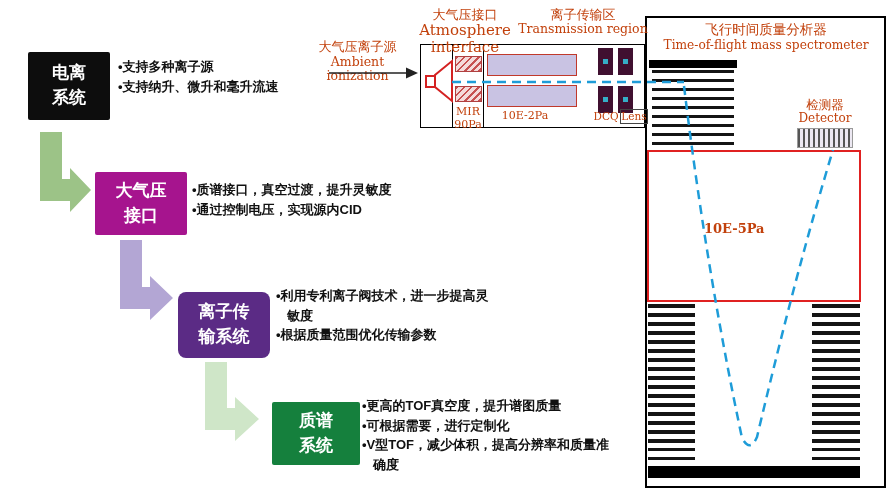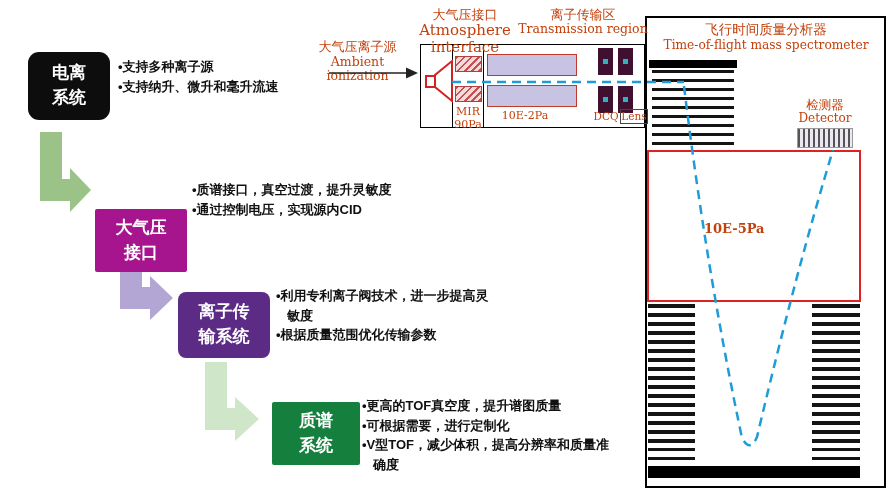--- a/index.html
+++ b/index.html
@@ -74,30 +74,30 @@
 <body>
 
 <div class="stage">
 
   <svg id="flow-arrows" class="layer" viewBox="0 0 893 504">
     <path d="M40 132 L62 132 L62 179 L70 179 L70 168 L91 190 L70 212 L70 201 L40 201 Z" fill="#9cc387"></path>
     <path d="M120 240 L142 240 L142 287 L150 287 L150 276 L173 298 L150 320 L150 309 L120 309 Z" fill="#b3a6d4"></path>
     <path d="M205 362 L227 362 L227 408 L235 408 L235 397 L259 419 L235 441 L235 430 L205 430 Z" fill="#cfe6c8"></path>
   </svg>
 
-  <div class="step-box s1" style="background-color: rgb(13, 13, 13); border-radius: 11px;">
+  <div class="step-box s1" style="background-color: rgb(13, 13, 13);">
     <span>电离
 系统</span>
   </div>
   <div class="bullets b1">
     <div class="bullet">•支持多种离子源</div>
     <div class="bullet">•支持纳升、微升和毫升流速</div>
   </div>
 
-  <div class="step-box s2" style="background-color: rgb(166, 20, 142); margin-top: 37px;">
+  <div class="step-box s2" style="background-color: rgb(166, 20, 142);">
     <span>大气压
 接口</span>
   </div>
   <div class="bullets b2">
     <div class="bullet">•质谱接口，真空过渡，提升灵敏度</div>
     <div class="bullet">•通过控制电压，实现源内CID</div>
   </div>
 
   <div class="step-box s3" style="background-color: rgb(91, 43, 133);">
     <span>离子传

